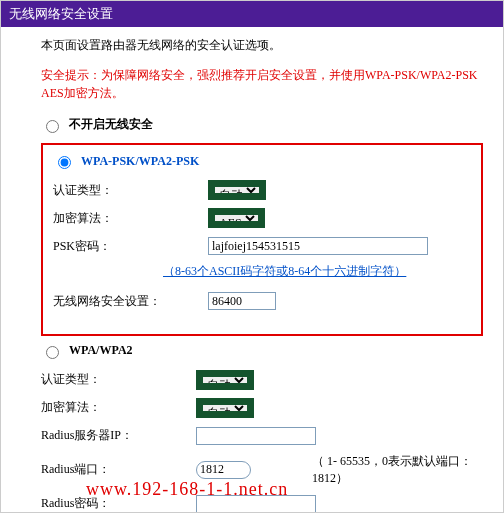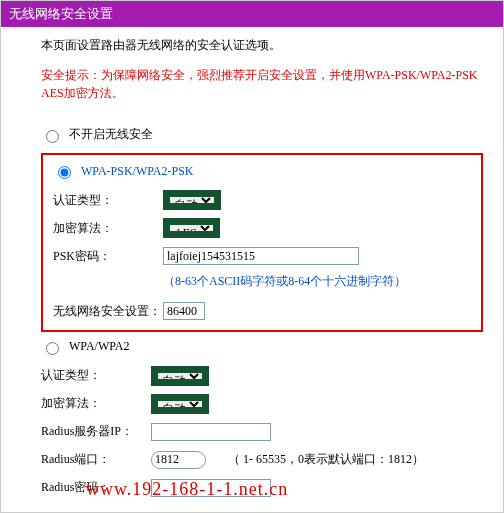--- a/index.html
+++ b/index.html
@@ -4,47 +4,48 @@
 <style>
   * { box-sizing: border-box; }
   body {
     margin: 0;
     font-family: "SimSun", "宋体", serif;
     font-size: 12px;
     background: #fff;
     width: 504px;
   }
   .title-bar {
-    background: #a21caf;
+    background: #4c1d95;
     color: #fff;
     padding: 4px 8px;
     font-size: 13px;
   }
   .content {
     padding: 10px 20px 20px 40px;
     color: #000;
   }
   .intro { margin-bottom: 12px; }
-  .warning { color: #e00000; margin-bottom: 24px; line-height: 1.5; }
+  .warning { color: #e00000; margin-bottom: 14px; line-height: 1.5; }
   .option-row {
     margin: 6px 0 10px 0;
   }
   .option-row input[type=radio] { vertical-align: middle; }
-  .option-row label { vertical-align: middle; margin-left: 4px; }
+  .option-row label { vertical-align: middle; margin-left: 4px; font-weight: bold; }
   .red-box {
     border: 2px solid #e00000;
-    padding: 8px 10px 2px 10px;
+    padding: 8px 10px 16px 10px;
     margin: 4px 0 2px 0;
   }
   .blue-text { color: #0050c8; }
   .field-row {
     display: flex;
     align-items: center;
     margin: 6px 0;
     min-height: 22px;
+    gap: 45px;
   }
   .field-label {
     width: 110px;
     flex-shrink: 0;
   }
   select {
     font-family: inherit;
     font-size: 12px;
     height: 20px;
     border:7px solid #14532d;
@@ -52,22 +53,23 @@
   input[type=text] {
     font-family: inherit;
     font-size: 12px;
     height: 18px;
     padding: 1px 3px;
     border: 1px solid #7f9db9;
   }
   .hint {
     margin-left: 110px;
     margin-top: 2px;
+    text-decoration: underline;
   }
-  .hint-inline { margin-left: 22px; }
+  .hint-inline { margin-left: 16px; }
   .watermark {
     position: absolute;
     left: 85px;
     top: 478px;
     font-family: "Times New Roman", serif;
     font-size: 18px;
     color: #e00000;
     letter-spacing: 1px;
     pointer-events: none;
   }
@@ -99,26 +101,26 @@
     <div class="field-row">
       <span class="field-label">认证类型：</span>
       <select><option>自动</option></select>
     </div>
     <div class="field-row">
       <span class="field-label">加密算法：</span>
       <select><option>AES</option></select>
     </div>
     <div class="field-row">
       <span class="field-label">PSK密码：</span>
-      <input type="text" style="width: 196px;" value="lajfoiej154531515">
+      <input type="text" style="width: 220px;" value="lajfoiej154531515">
     </div>
     <div class="hint blue-text">（8-63个ASCII码字符或8-64个十六进制字符）</div>
     <div class="field-row" style="margin-top:10px">
       <span class="field-label">无线网络安全设置：</span>
-      <input type="text" style="width: 42px;" value="86400">
+      <input type="text" style="width: 68px;" value="86400">
     </div>
   </div>
 
   <div class="option-row">
     <input type="radio" name="sec" style="">
     <label>WPA/WPA2</label>
   </div>
 
   <div class="field-row">
     <span class="field-label">认证类型：</span>

